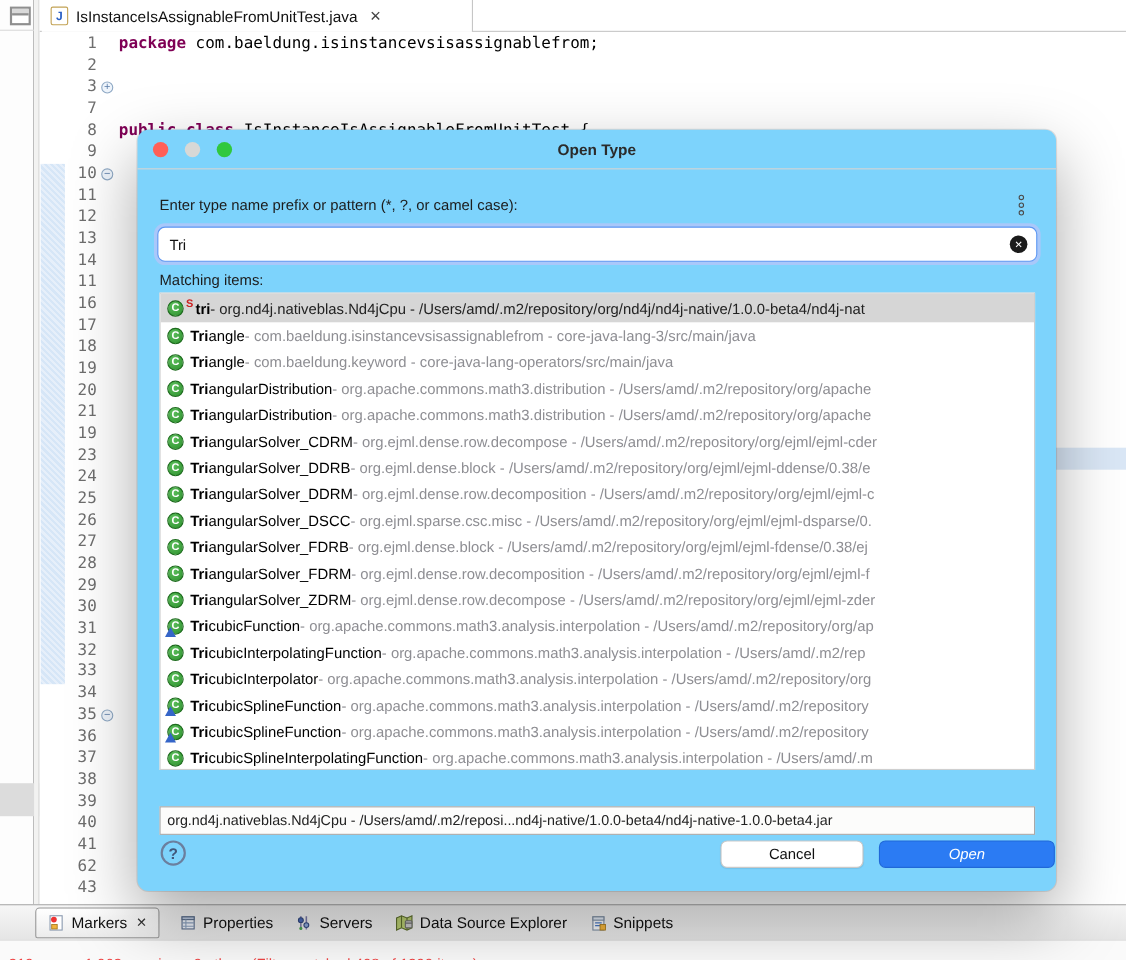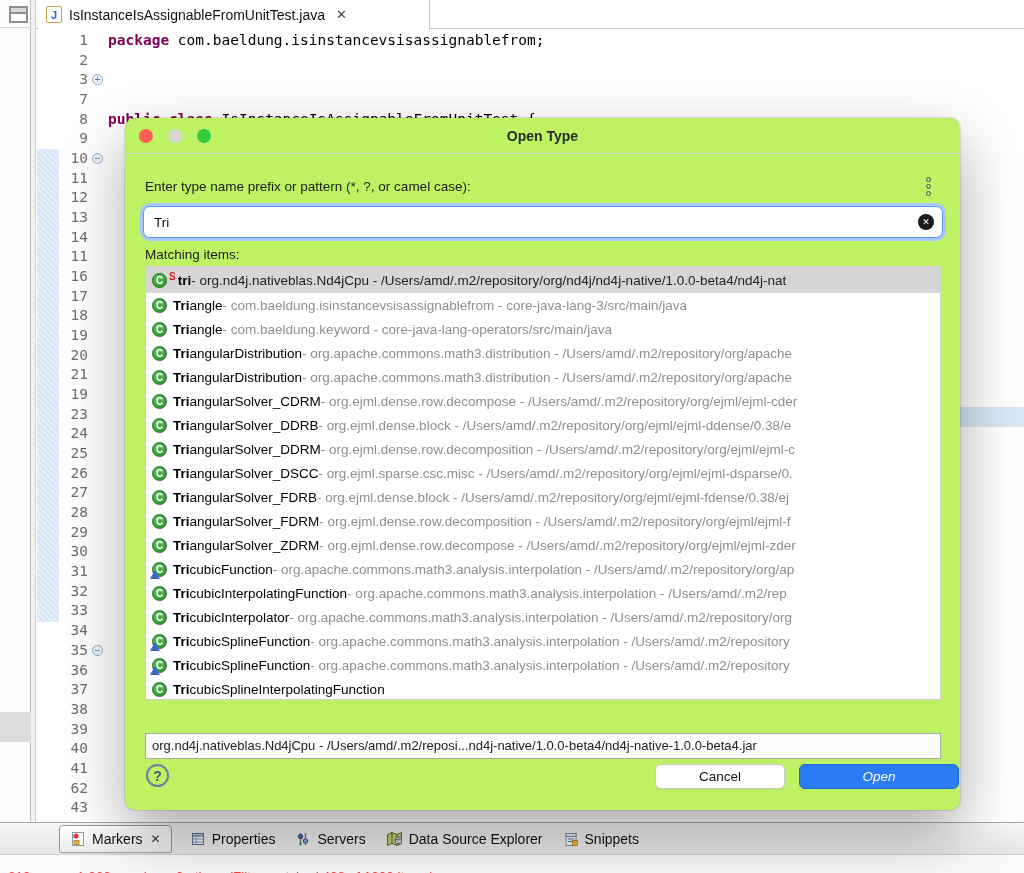--- a/index.html
+++ b/index.html
@@ -42,21 +42,21 @@
   .pl { color:#000; }
   .it { color:#000; font-style:italic; }
   .boxg { display:inline-block; width:7px; height:12px; border:1px solid #96a5b5; border-radius:2px;
           vertical-align:-1px; margin-left:2px; }
   .gutter-band { position:absolute; left:1px; top:149px; width:22px; height:473px;
                  background:repeating-linear-gradient(45deg,#d6e6f7 0 2px,#e6effa 2px 4px); }
   .cursor-band { position:absolute; right:0; top:407px; left:924px; height:20px; background:#dae7f6; }
 
   
   .dialog { position:absolute; left:125px; top:118px; width:835px; height:692px; z-index:10;
-            background:#bef264; border-radius:10px;
+            background:#7dd3fc; border-radius:10px;
             box-shadow:0 24px 60px rgba(0,0,0,.34), 0 0 0 1px rgba(0,0,0,.10); }
   .titlebar { position:absolute; left:0; top:0; right:0; height:36px; border-bottom:1px solid #d7d5d3;
               display:flex; align-items:center; justify-content:center; }
   .dlg-title { font-size:14px; font-weight:bold; color:#2b2b2b; }
   .lights { position:absolute; left:14px; top:11px; display:flex; gap:15px; }
   .light { width:14px; height:14px; border-radius:50%; cursor:pointer; }
 
   .prompt-label { position:absolute; left:20px; top:61px; font-size:13.5px; color:#1c1c1c; }
   .kebab { position:absolute; right:24px; top:54px; width:16px; height:28px; display:flex;
            flex-direction:column; align-items:center; justify-content:center; gap:2px; cursor:pointer; }
@@ -98,21 +98,21 @@
               display:flex; align-items:center; justify-content:center; cursor:pointer; }
   .btn { position:absolute; top:646px; height:25px; border-radius:6px; font-size:13.5px;
          display:flex; align-items:center; justify-content:center; cursor:pointer; }
   .btn-cancel { left:530px; width:130px; background:#fff; border:1px solid #c9c9c9; color:#111;
                 box-shadow:0 1px 1px rgba(0,0,0,.08); }
   .btn-open { left:674px; width:160px; background:#2b7bf3; color:#fff; border:1px solid #2068d8;font-style:italic; }
 
   
   .bottom-panel { position:absolute; left:0; top:822px; width:1024px; height:32px;
                   background:linear-gradient(#f6f6f6,#e5e5e5); border-top:1px solid #a9a9a9;
-                  display:flex; align-items:center; z-index:5;padding-left:27px; }
+                  display:flex; align-items:center; z-index:5; }
   .btab { display:flex; align-items:center; gap:6px; font-size:14px; color:#111; padding:0 10px; height:28px; cursor:pointer; }
   .btab.active { background:linear-gradient(#ffffff,#ececec); border:1px solid #9a9a9a;
                  border-radius:4px 4px 2px 2px; margin-left:32px; }
   .btab svg { display:block; }
   .btab-close { font-size:12px; color:#333; margin-left:2px; }
 
   .status-line { position:absolute; left:0; top:854px; width:1024px; height:19px; background:#fafafa;
                  border-top:1px solid #cfcfcf; font-size:13.5px; color:#ef4444; padding:14px 0 0 8px; }
 </style>
 </head>
@@ -287,20 +287,21 @@
           <span class="imeta"> - org.apache.commons.math3.analysis.interpolation - /Users/amd/.m2/repository</span>
         </div>
         <div class="trow">
           <span class="cicon">C<span class="tri-dec"></span></span>
           <span class="iname"><b>Tri</b>cubicSplineFunction</span>
           <span class="imeta"> - org.apache.commons.math3.analysis.interpolation - /Users/amd/.m2/repository</span>
         </div>
         <div class="trow">
           <span class="cicon">C</span>
           <span class="iname"><b>Tri</b>cubicSplineInterpolatingFunction</span>
+          <span class="imeta"> - org.apache.commons.math3.analysis.interpolation - /Users/amd/.m</span>
         </div>
       </div>
 
     <div class="status-field">org.nd4j.nativeblas.Nd4jCpu - /Users/amd/.m2/reposi...nd4j-native/1.0.0-beta4/nd4j-native-1.0.0-beta4.jar</div>
 
     <div class="help-btn">?</div>
     <div class="btn btn-cancel">Cancel</div>
     <div class="btn btn-open">Open</div>
   </div>
 

